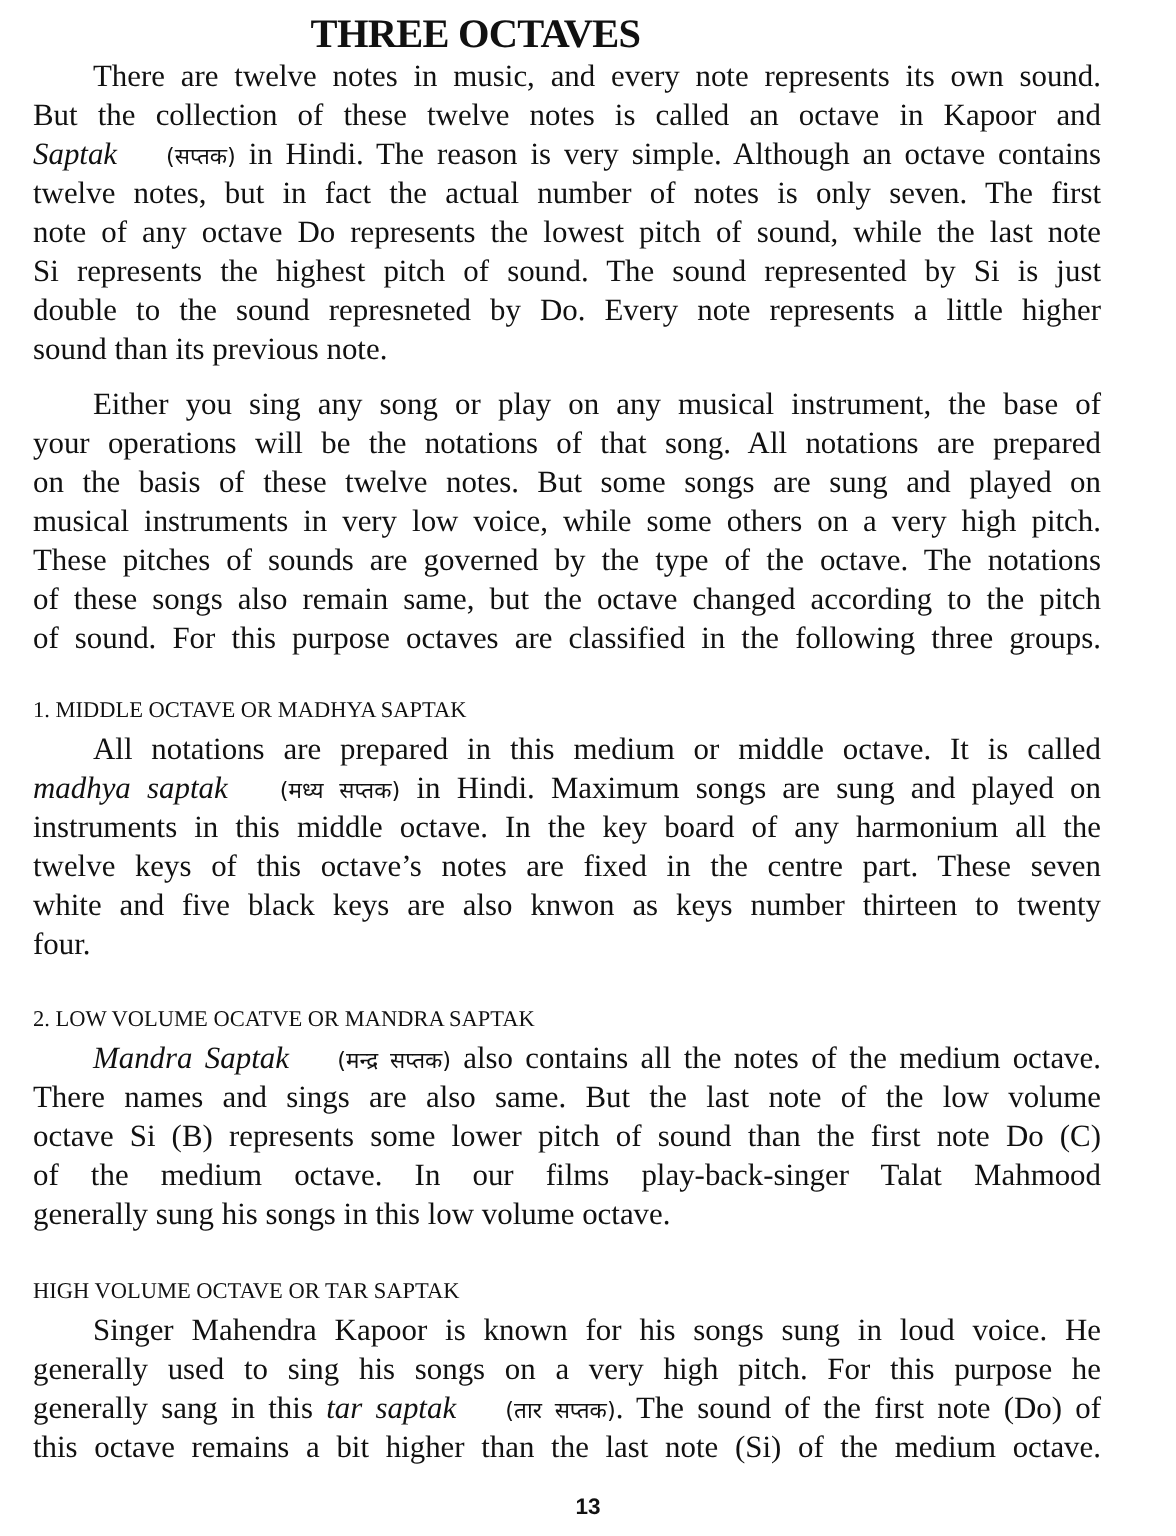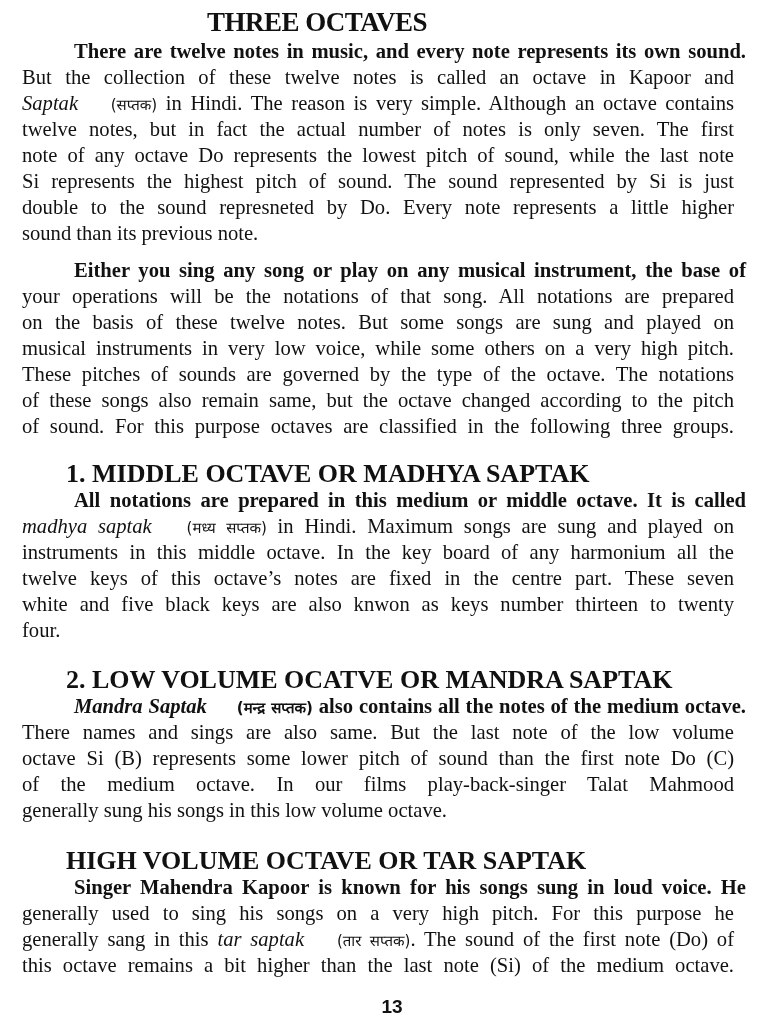--- a/index.html
+++ b/index.html
@@ -3,25 +3,25 @@
 <meta charset="utf-8">
 <style>
   html, body { margin: 0; padding: 0; background: #ffffff; }
   body { width: 784px; height: 1024px; position: relative; overflow: hidden;
          font-family: "Liberation Serif", "DejaVu Serif", serif; color: #111111; }
   .title { position: absolute; left: 0; width: 634px; top: 6px; text-align: center;
            font-weight: bold; font-size: 27px; letter-spacing: -0.5px; line-height: 32px; }
   .line { position: absolute; left: 22px; width: 712px; font-size: 20.6px; line-height: 26px;
           white-space: nowrap; text-align: justify; text-align-last: justify; }
   .line.last { text-align-last: left; }
-  .line.indent { left: 74px; width: 672px; font-weight: bold; }
-  .heading { position: absolute; left: 22px; font-weight: bold; font-size: 26px; line-height: 26px;
-             white-space: nowrap; margin-left: 44px; }
+  .line.indent { left: 62px; width: 672px; }
+  .heading { position: absolute; left: 22px; font-weight: normal; font-size: 15px; line-height: 26px;
+             white-space: nowrap; }
   .pagenum { position: absolute; left: 0; width: 784px; top: 996px; text-align: center;
-             font-family: "Liberation Sans", "DejaVu Sans", sans-serif; font-weight: bold; font-size: 19px; }
+             font-family: "Liberation Sans", "DejaVu Sans", sans-serif; font-weight: bold; font-size: 15px; }
   i { font-style: italic; }
   .dev { font-family: "DejaVu Sans", sans-serif; font-size: 15px; margin-left: 24px; }
 </style>
 </head>
 <body>
 
 <div class="title">THREE OCTAVES</div>
 
 <div class="line indent" style="top:38px">There are twelve notes in music, and every note represents its own sound.</div>
 <div class="line" style="top:64px">But the collection of these twelve notes is called an octave in Kapoor and</div>

